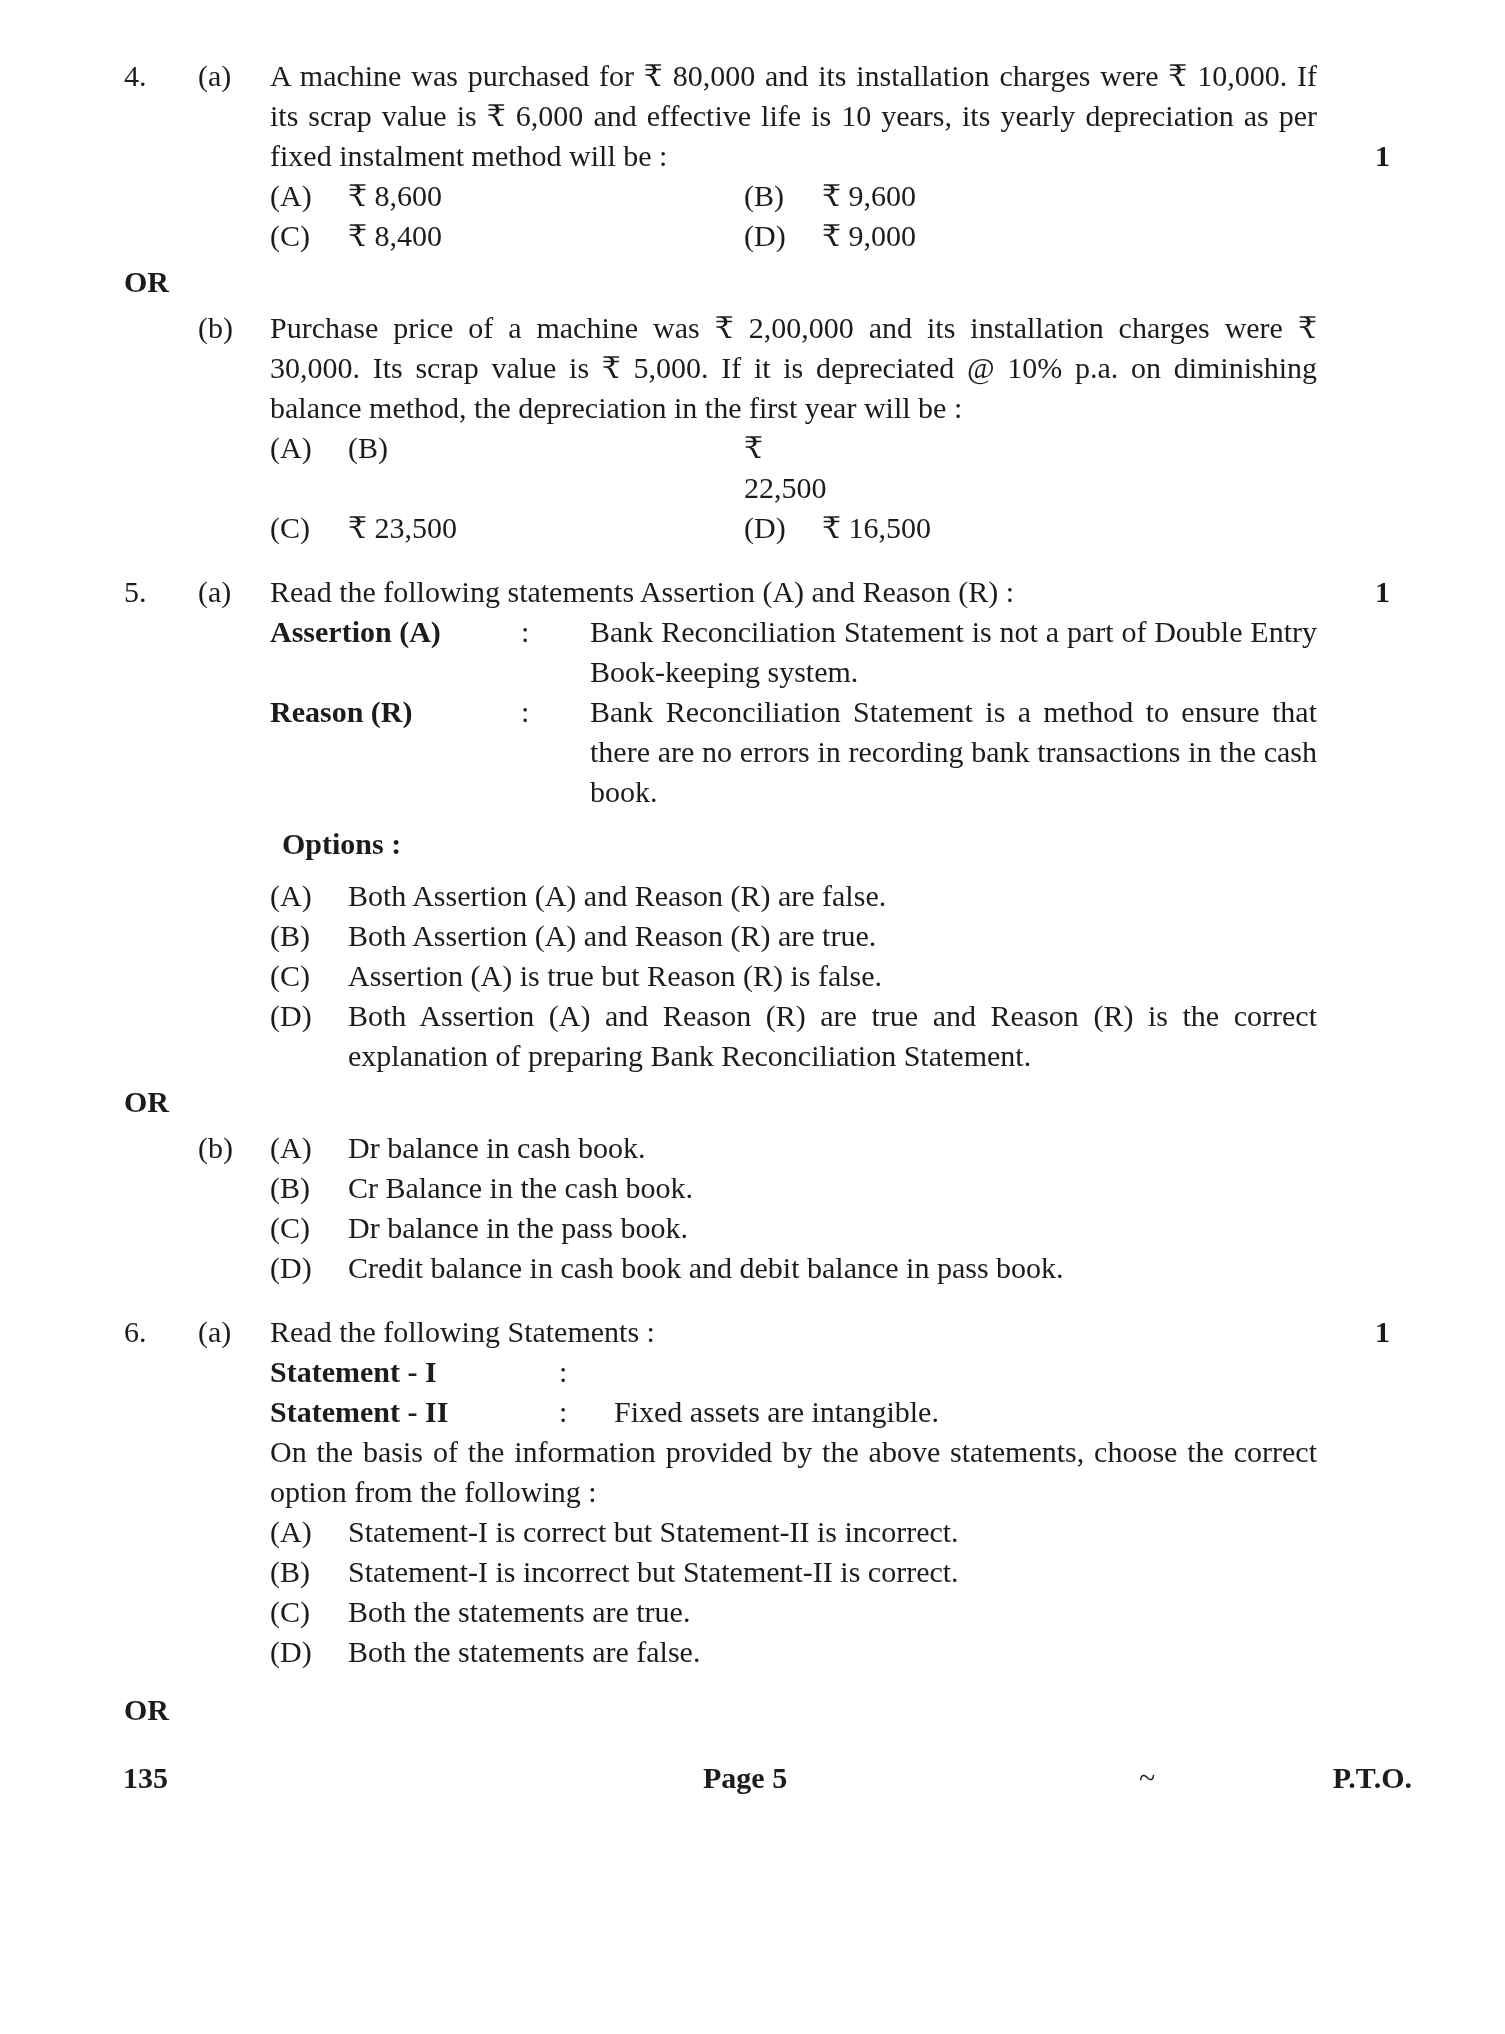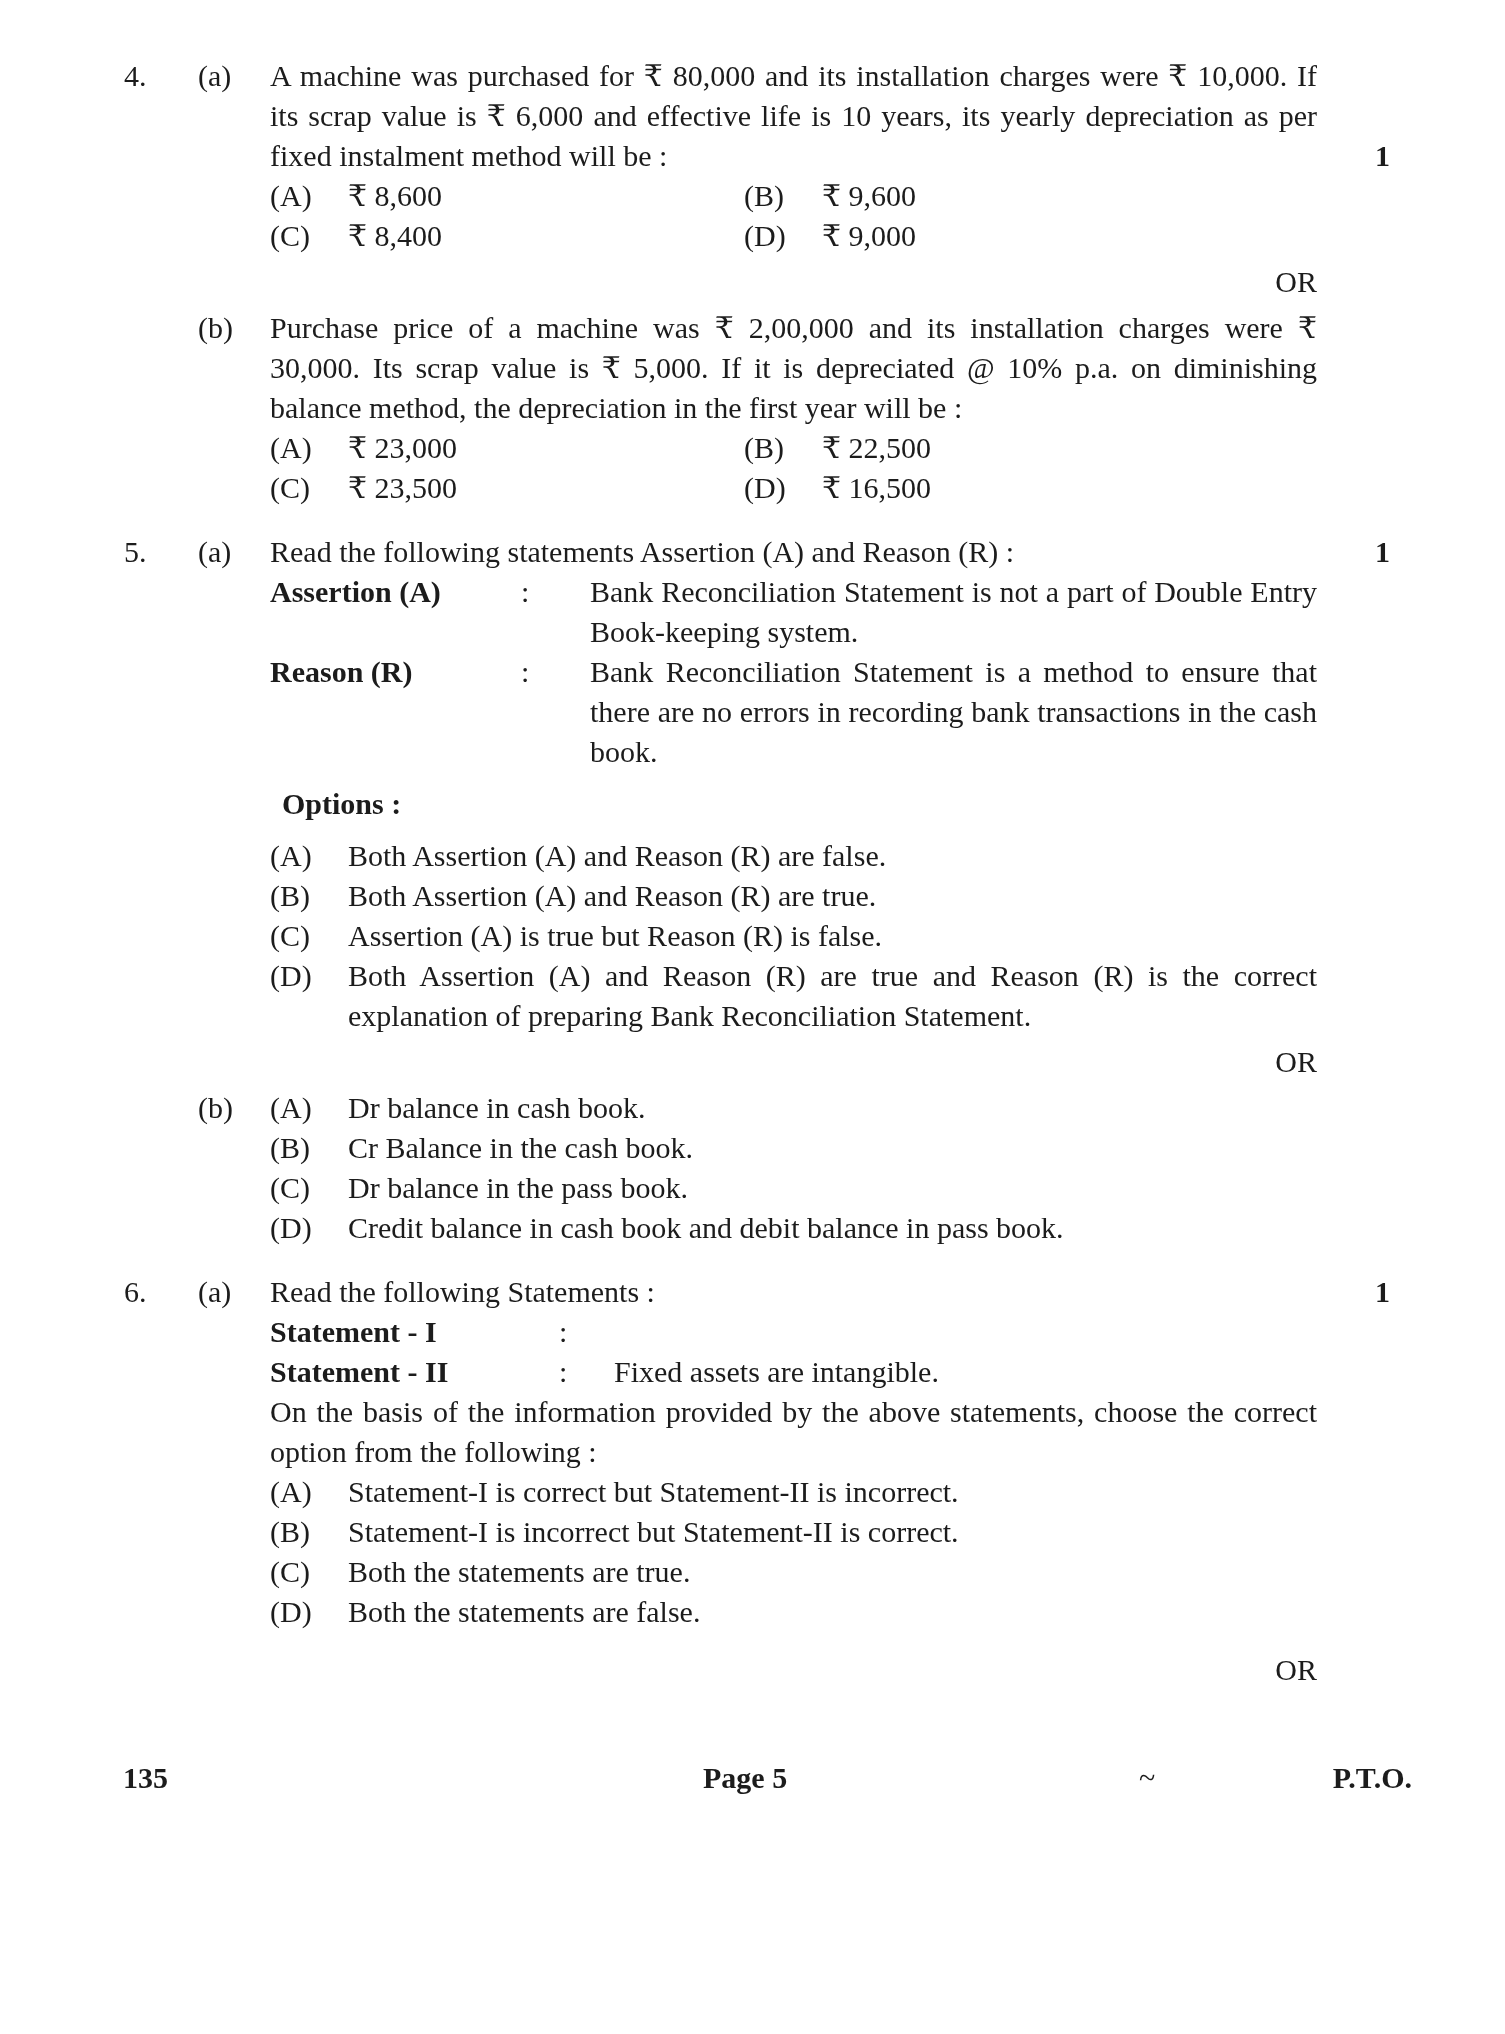--- a/index.html
+++ b/index.html
@@ -17,21 +17,21 @@
   .qsection{margin-top:24px;}
   .qsection:first-child{margin-top:0;}
   .qrow{display:grid;grid-template-columns:74px 72px 1fr 73px;align-items:start;}
   .qnum{white-space:nowrap;}
   .part{white-space:nowrap;}
   .body{min-width:0;}
   .para{margin:0;text-align:justify;}
   .intro{margin:0;}
   .marks{font-weight:bold;text-align:right;}
   .marks-offset-2{margin-top:80px;}
-  .or{font-weight:normal;text-align:right;margin:6px 73px 6px 0;}
+  .or{font-weight:bold;text-align:left;margin:6px 73px 6px 0;}
   .optrow{display:grid;}
   .optrow.one{grid-template-columns:78px 1fr;}
   .optrow.two{grid-template-columns:78px 396px 78px 1fr;}
   .otext{text-align:justify;}
   .hang{display:grid;grid-template-columns:230px 48px 1fr;align-items:start;gap:21px;}
   .hang.statement{grid-template-columns:268px 34px 1fr;}
   .hlabel{font-weight:bold;}
   .htext{text-align:justify;}
   .options-heading{font-weight:bold;margin:12px;}
   .footer{position:absolute;top:1758px;left:0;width:1505px;height:40px;font-size:30px;text-decoration:underline;}
@@ -69,21 +69,20 @@
 
     <div class="or">OR</div>
 
     <div class="qrow">
       <div class="qnum"></div>
       <div class="part">(b)</div>
       <div class="body">
         <p class="para">Purchase price of a machine was ₹ 2,00,000 and its installation charges were ₹ 30,000. Its scrap value is ₹ 5,000. If it is depreciated @ 10% p.a. on diminishing balance method, the depreciation in the first year will be :</p>
         <div class="optrow two">
           <span class="olabel">(A)</span>
-          <span class="oval">₹ 23,000</span>
           <span class="olabel">(B)</span>
           <span class="oval">₹ 22,500</span>
         </div>
         <div class="optrow two">
           <span class="olabel">(C)</span>
           <span class="oval">₹ 23,500</span>
           <span class="olabel">(D)</span>
           <span class="oval">₹ 16,500</span>
         </div>
       </div>

